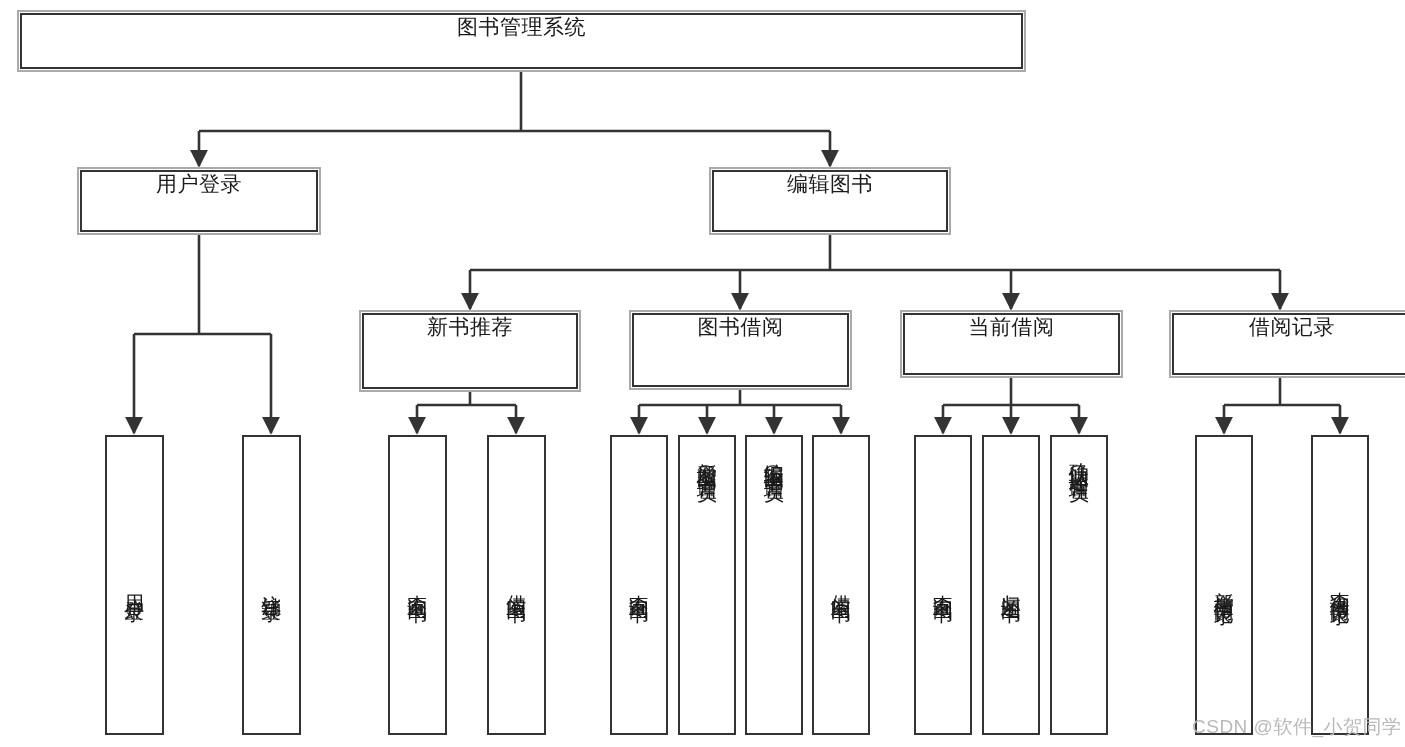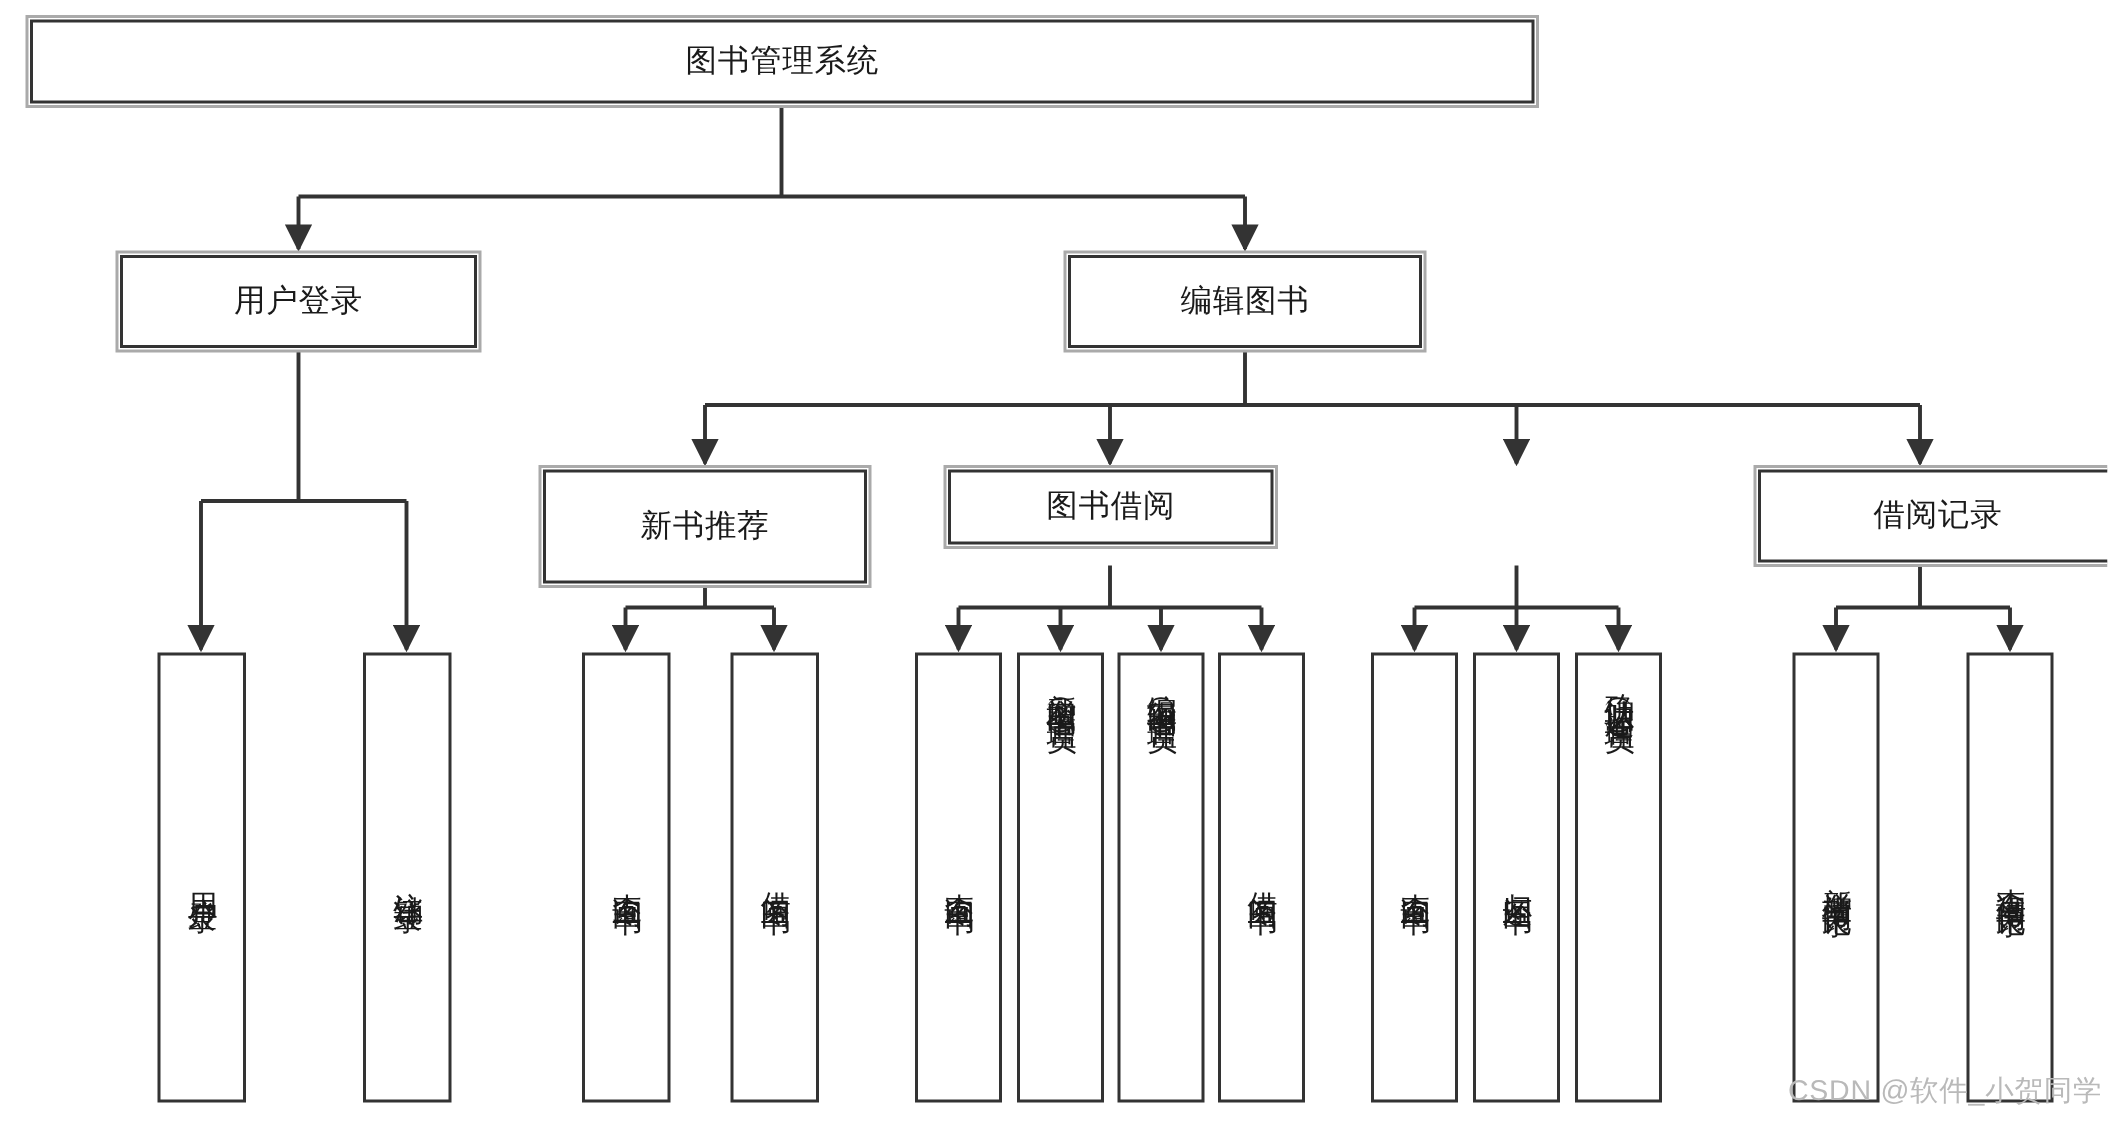--- a/index.html
+++ b/index.html
@@ -16,21 +16,20 @@
     height: 747px;
     background: #ffffff;
     overflow: hidden;
   }
   .node {
     position: absolute;
     box-sizing: border-box;
     border: 2px solid #333333;
     background: #ffffff;
     display: flex;
-    align-items: center;
     justify-content: center;
     color: #1a1a1a;
   }
   .node.shadowed {
     box-shadow: 0 0 0 1px #ffffff, 0 0 0 3px #aaaaaa;
   }
   .node-label {
     font-size: 21px;
     line-height: 1.12;
     letter-spacing: 0.5px;
@@ -131,24 +130,27 @@
   </div>
 
   <div class="node shadowed" style="left:712px; top:170px; width:236px; height:62px;">
     <span class="node-label">编辑图书</span>
   </div>
 
   <div class="node shadowed" style="left:362px; top:313px; width:216px; height:76px;">
     <span class="node-label">新书推荐</span>
   </div>
 
-  <div class="node shadowed" style="left:632px; top:313px; width:217px; height:50px;">
+  <div class="node shadowed" style="left:632px; top:313px; width:217px; height:74px;">
     <span class="node-label">图书借阅</span>
   </div>
 
+  <div class="node shadowed" style="left:903px; top:313px; width:217px; height:62px;">
+    <span class="node-label">当前借阅</span>
+  </div>
 
   <div class="node shadowed" style="left:1172px; top:313px; width:240px; height:62px;">
     <span class="node-label">借阅记录</span>
   </div>
 
   <div class="node vertical v-center" style="left:105px; top:435px; width:59px; height:300px;">
     <span class="node-label">用户登录</span>
   </div>
 
   <div class="node vertical v-center" style="left:242px; top:435px; width:59px; height:300px;">

